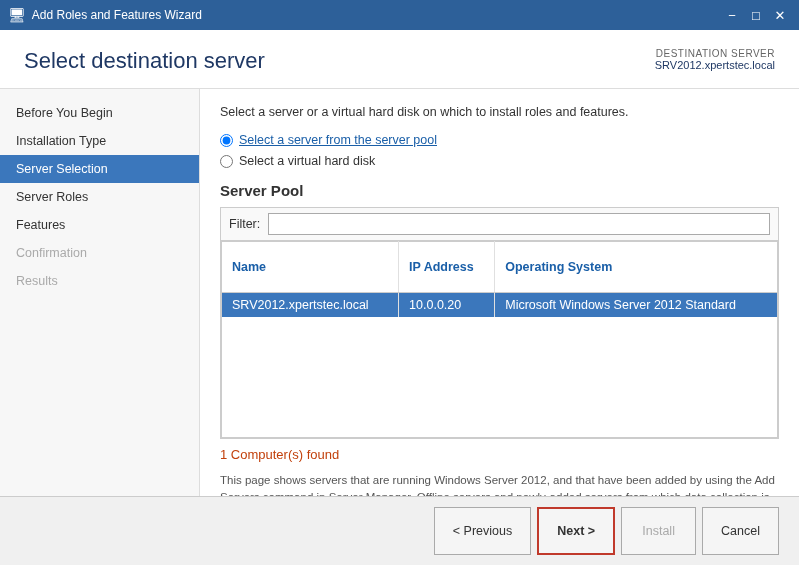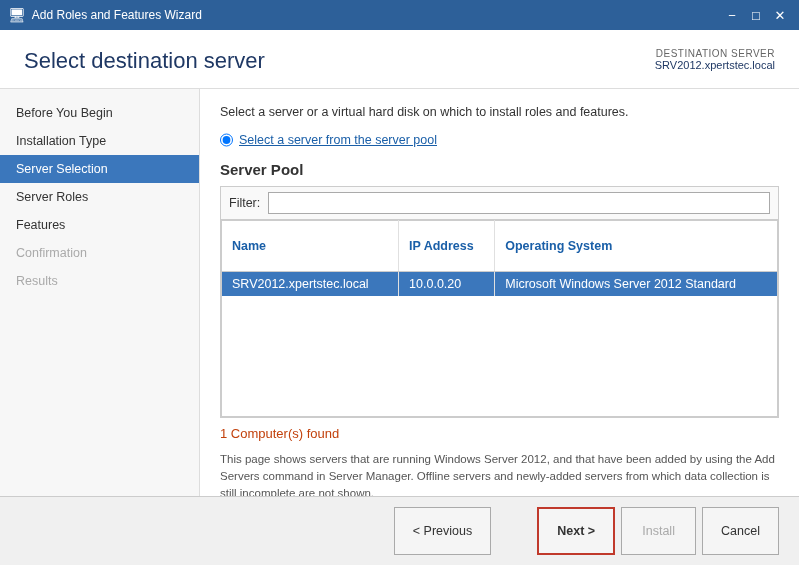--- a/index.html
+++ b/index.html
@@ -104,20 +104,21 @@
       font-size: 12.5px;
       color: #333;
       margin-bottom: 14px;
     }
 
     .radio-group {
       margin-bottom: 14px;
     }
     .radio-option {
       display: flex;
+      align-items: center;
       gap: 6px;
       margin-bottom: 7px;
       font-size: 12.5px;
     }
     .radio-option input[type="radio"] { cursor: pointer; }
     .radio-option label { cursor: pointer; color: #1a5fa8; text-decoration: underline; }
     .radio-option label.normal { color: #333; text-decoration: none; }
 
     .server-pool-section { margin-top: 10px; }
     .section-title { font-size: 15px; font-weight: 600; margin-bottom: 8px; color: #333; }
@@ -204,21 +205,20 @@
       border: 1px solid #aaa;
       background: #f5f5f5;
       color: #333;
       min-width: 75px;
       height: 48px;
     }
     .btn.primary {
       border: 2px solid #c0392b;
       background: #f5f5f5;
       font-weight: 600;
-      margin-left: 40px;
     }
     .btn.disabled-btn {
       color: #aaa;
       cursor: default;
     }
   </style>
 </head>
 <body>
 
 <div class="title-bar">
@@ -255,20 +255,24 @@
       <div class="sidebar-item disabled">Results</div>
     </div>
 
     <div class="content-area">
       <p class="content-description">Select a server or a virtual hard disk on which to install roles and features.</p>
 
       <div class="radio-group">
         <div class="radio-option">
           <input type="radio" id="radio-pool" name="server-select" checked="" style="">
           <label for="radio-pool">Select a server from the server pool</label>
+        </div>
+        <div class="radio-option">
+          <input type="radio" id="radio-vhd" name="server-select" style="">
+          <label for="radio-vhd" class="normal">Select a virtual hard disk</label>
         </div>
       </div>
 
       <div class="server-pool-section">
         <div class="section-title">Server Pool</div>
 
         <div class="filter-row">
           <span class="filter-label">Filter:</span>
           <input type="text" class="filter-input" style="">
         </div>

